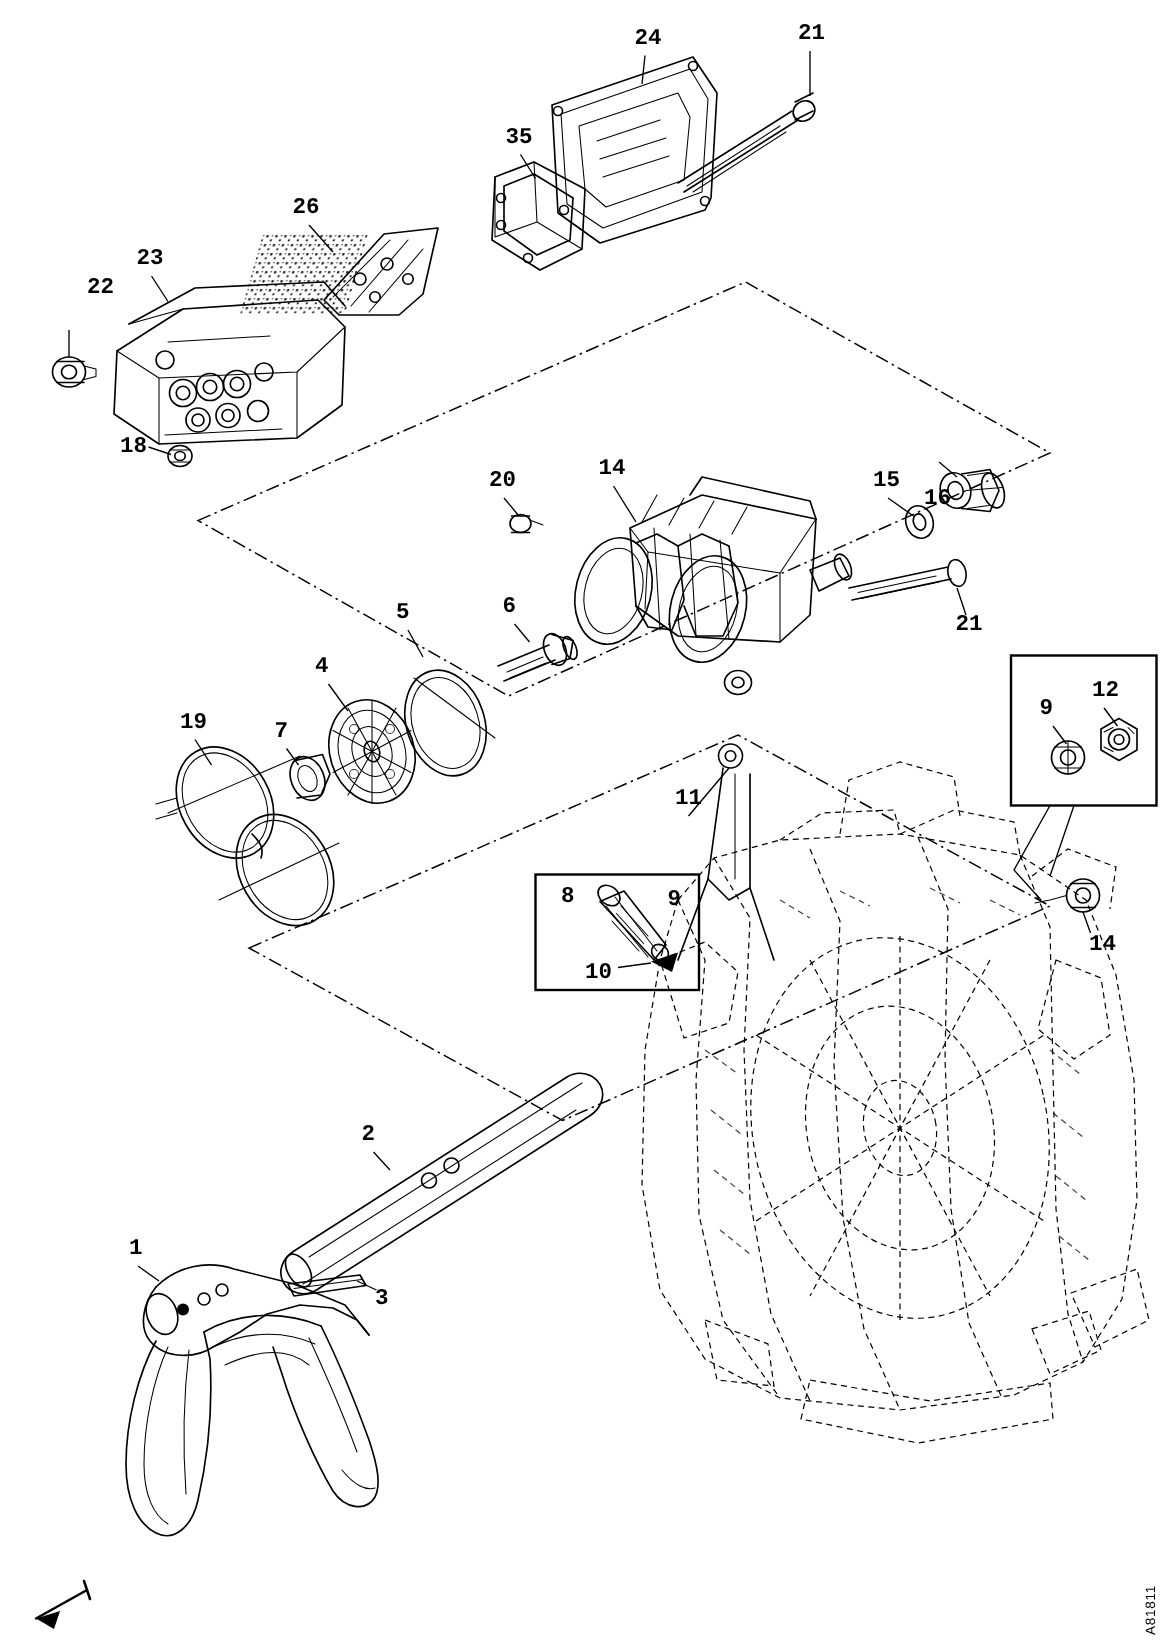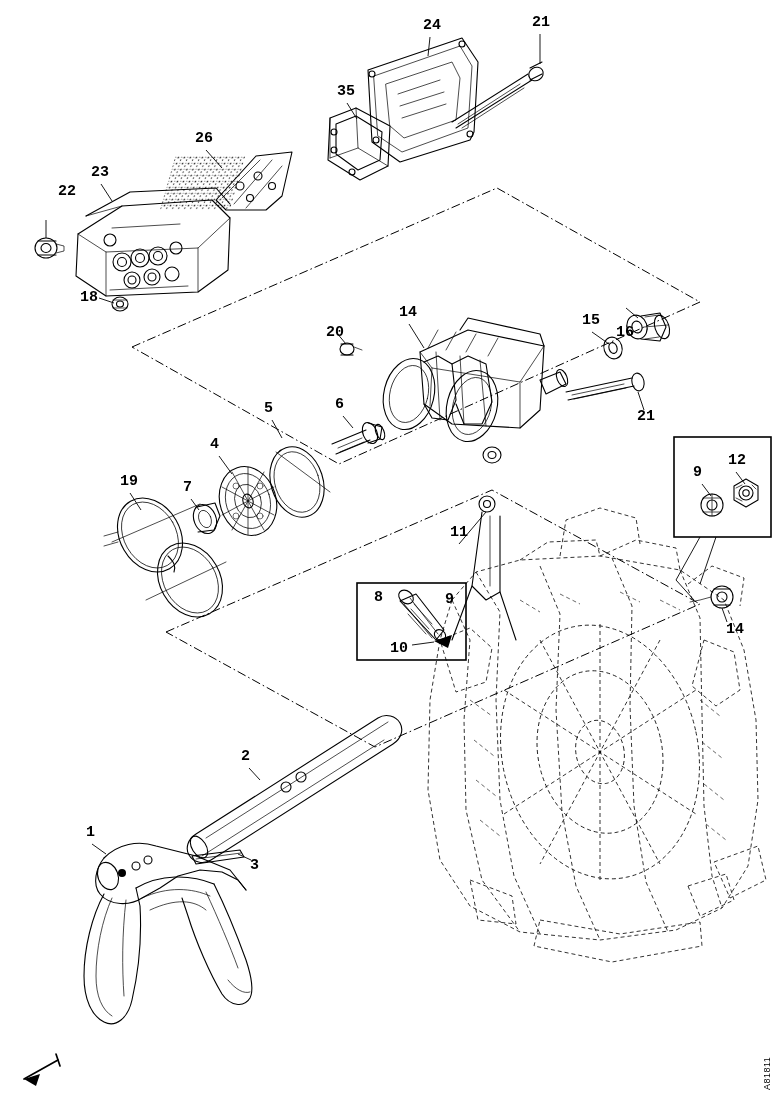--- a/index.html
+++ b/index.html
@@ -415,21 +415,21 @@
   <span class="callout" style="left:390px;top:641px;">10</span>
   <span class="callout" style="left:450px;top:525px;">11</span>
   <span class="callout" style="left:728px;top:453px;">12</span>
   <span class="callout" style="left:693px;top:465px;">9</span>
   <span class="callout" style="left:726px;top:622px;">14</span>
   <span class="callout" style="left:582px;top:313px;">15</span>
   <span class="callout" style="left:616px;top:289px;margin-top:36px;">16</span>
   <span class="callout" style="left:399px;top:305px;">14</span>
   <span class="callout" style="left:80px;top:290px;">18</span>
   <span class="callout" style="left:120px;top:474px;text-align:center;">19</span>
-  <span class="callout" style="left:326px;top:313px;margin-top:12px;">20</span>
+  <span class="callout" style="left:326px;top:313px;">20</span>
   <span class="callout" style="left:532px;top:15px;">21</span>
   <span class="callout" style="left:637px;top:409px;">21</span>
   <span class="callout" style="left:37px;top:184px;margin-left:21px;">22</span>
   <span class="callout" style="left:91px;top:165px;">23</span>
   <span class="callout" style="left:423px;top:18px;">24</span>
   <span class="callout" style="left:337px;top:84px;">35</span>
   <span class="callout" style="left:195px;top:131px;">26</span>
 
   <span class="drawno" style="left:762px;top:1090px;">A81811</span>
 

